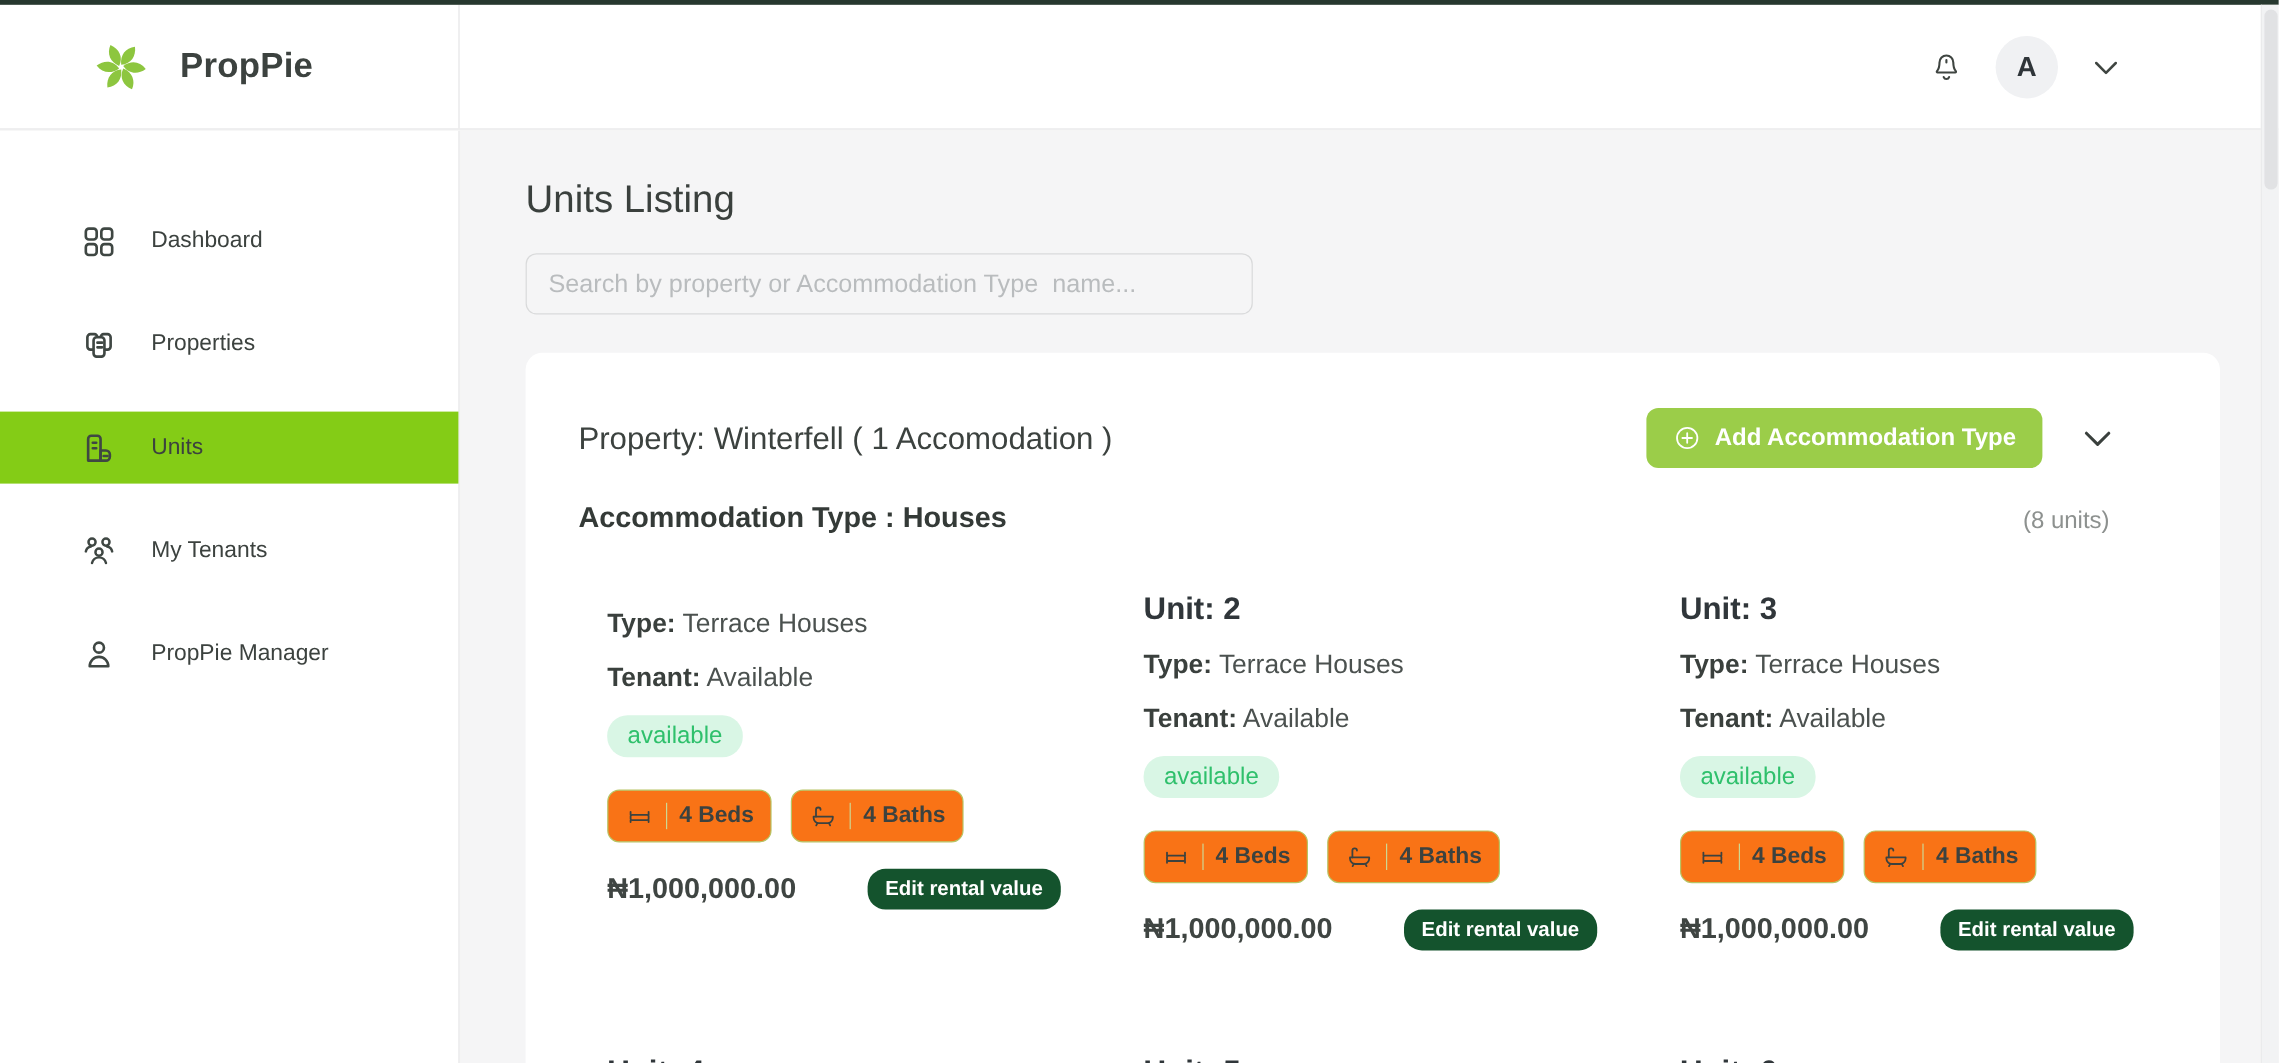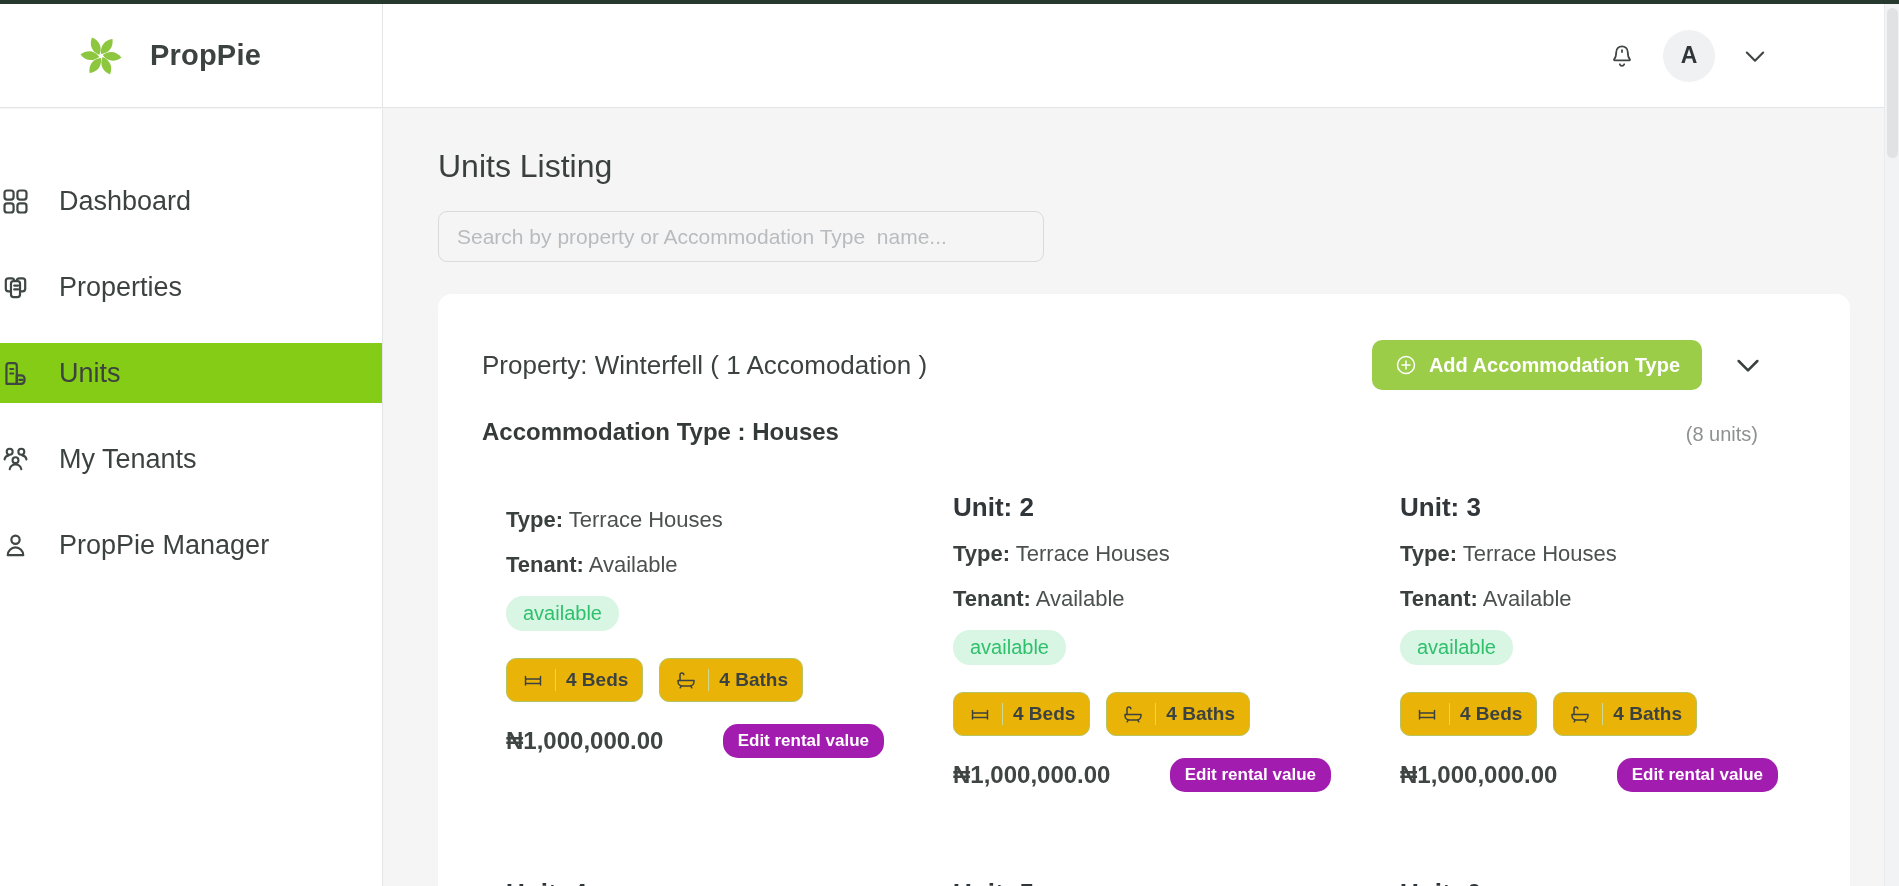--- a/index.html
+++ b/index.html
@@ -26,21 +26,21 @@
     width:52px; height:52px; border-radius:50%; background:#f0f1f3;
     display:flex; align-items:center; justify-content:center;
     font-size:23px; font-weight:600; color:#2f3539; border:none; cursor:pointer;
   }
   .sidebar {
     position:absolute; top:109px; left:0; bottom:0; width:383px;
     background:#ffffff; border-right:1px solid #e4e5e6; z-index:10; padding-top:62px;
   }
   .nav-item {
     height:60px; margin-bottom:26px; display:flex; align-items:center;
-    gap:28px; cursor:pointer; font-size:27px; color:#3c423f;
+    padding-left:67px; gap:28px; cursor:pointer; font-size:19px; color:#3c423f;
   }
   .nav-item.active { background:#84cc16; font-weight:500; }
   .nav-item .nicon { width:31px; height:31px; flex:none; color:#3f4743; }
   
   .main {
     position:absolute; top:109px; left:384px; right:0; bottom:0;
     background:#f5f5f6; padding:36px 16px 0 54px; overflow:hidden;
   }
   .page-title { font-size:32px; font-weight:400; color:#3a403d; line-height:42px; }
   .search-input {
@@ -74,29 +74,29 @@
   .unit-line { margin-top:15px; font-size:22px; color:#4b514f; line-height:30px; }
   .unit-line .lbl { font-weight:700; color:#3a403d; }
   .badge-row { margin-top:16px; }
   .status-badge {
     display:inline-block; background:#d9f6e5; color:#2fc06c;
     font-size:20px; padding:6px 17px; border-radius:17px;
   }
   .chips-row { margin-top:27px; display:flex; gap:16px; }
   .chip {
     display:inline-flex; align-items:center; gap:10px;
-    border:1px solid #b7c464; border-radius:10px; padding:9px 14px; background:#eab308;
+    border:1px solid #b7c464; border-radius:10px; padding:9px 14px; background:#f97316;
   }
   .chip .cicon { width:24px; height:24px; color:#3c423f; }
   .chip .chip-div { width:1px; height:22px; background:#cdd893; }
   .chip .chip-label { font-size:19px; font-weight:600; color:#3c423f; }
   .price-row { margin-top:23px; display:flex; align-items:center; justify-content:space-between; height:32px; }
   .unit-price { font-size:24px; font-weight:600; color:#3f4542; }
   .edit-rental-btn {
-    background:#a21caf; color:#ffffff; border:none; border-radius:15px;
+    background:#14532d; color:#ffffff; border:none; border-radius:15px;
     font-size:17px; font-weight:700; padding:7px 15px; cursor:pointer;
     font-family:"Liberation Sans","DejaVu Sans",sans-serif;
   }
   
   .scrollbar-track {
     position:absolute; top:4px; right:0; bottom:0; width:15px;
     background:#f2f3f4; border-left:1px solid #eaebec; z-index:50;
   }
   .scrollbar-thumb { position:absolute; top:4px; left:2px; width:11px; height:150px; background:#e1e2e4; border-radius:6px; }
   svg { display:block; }

